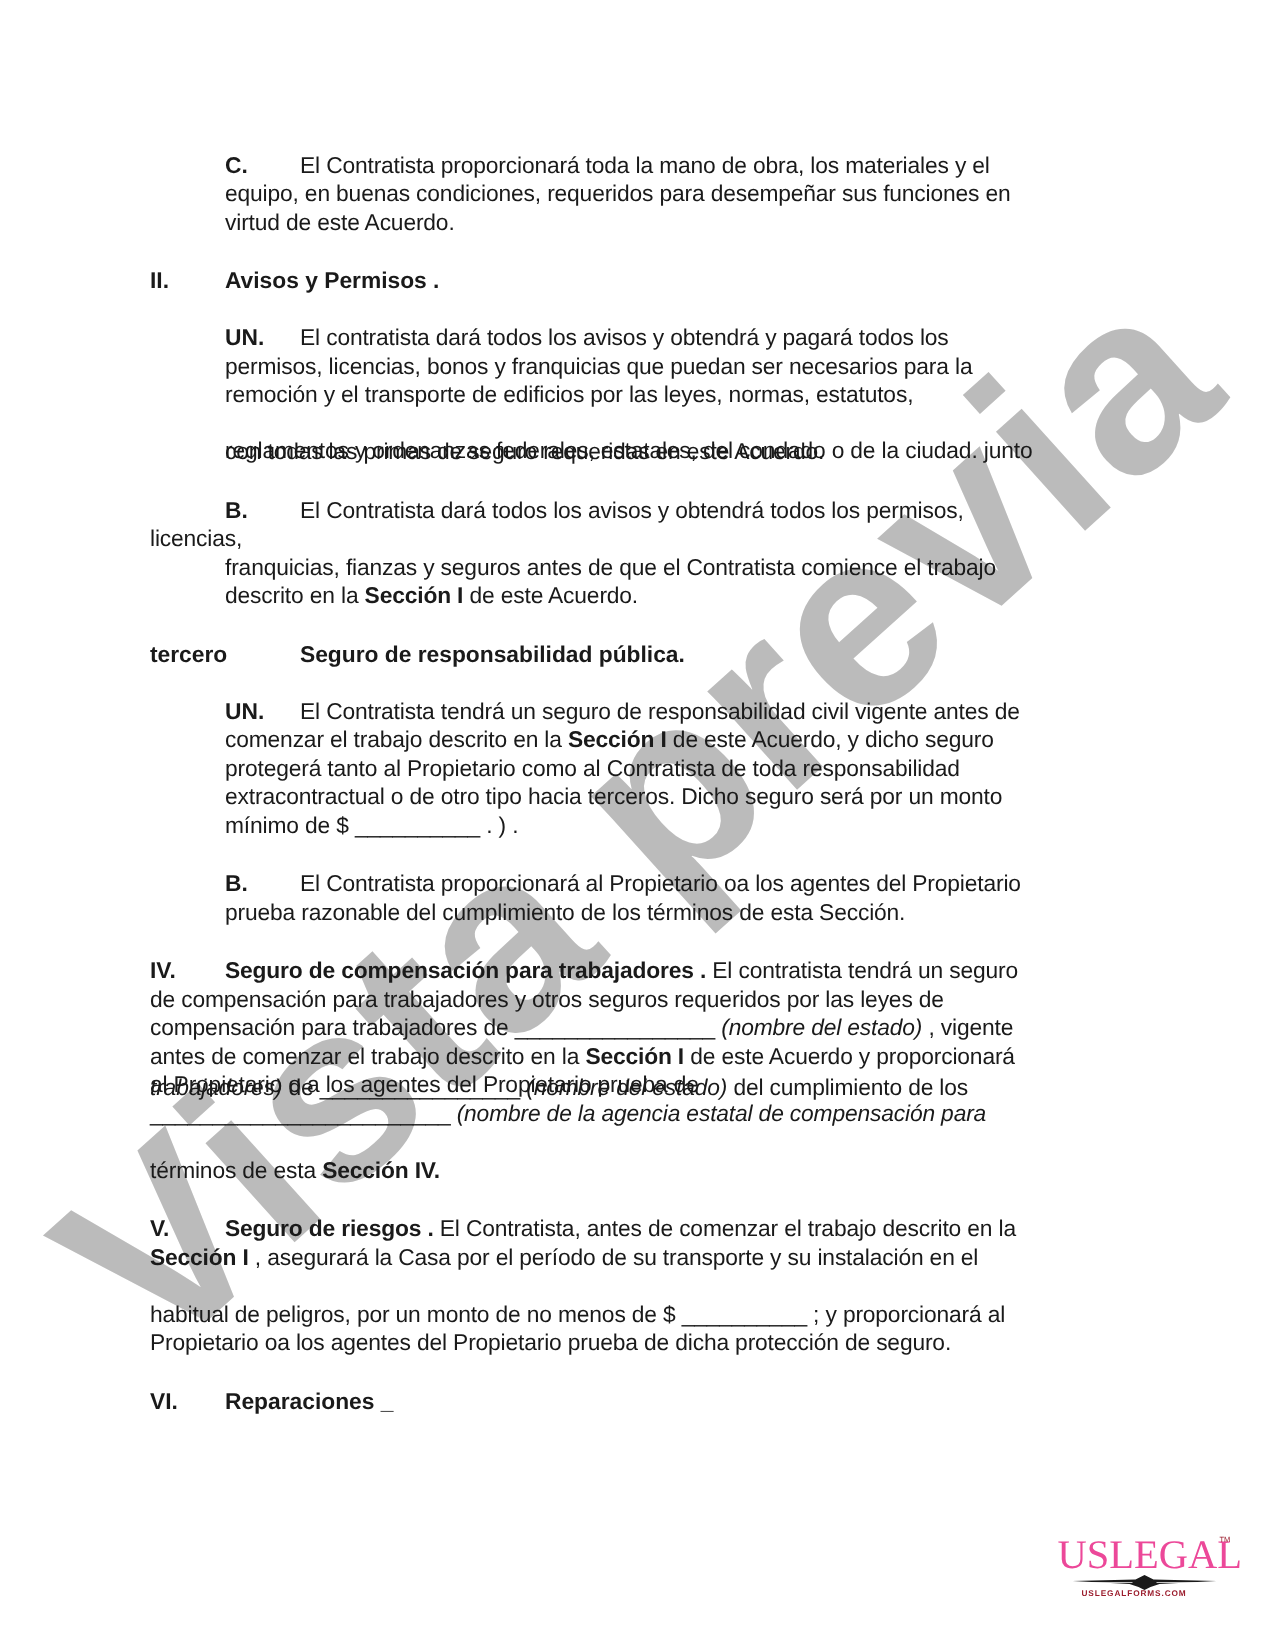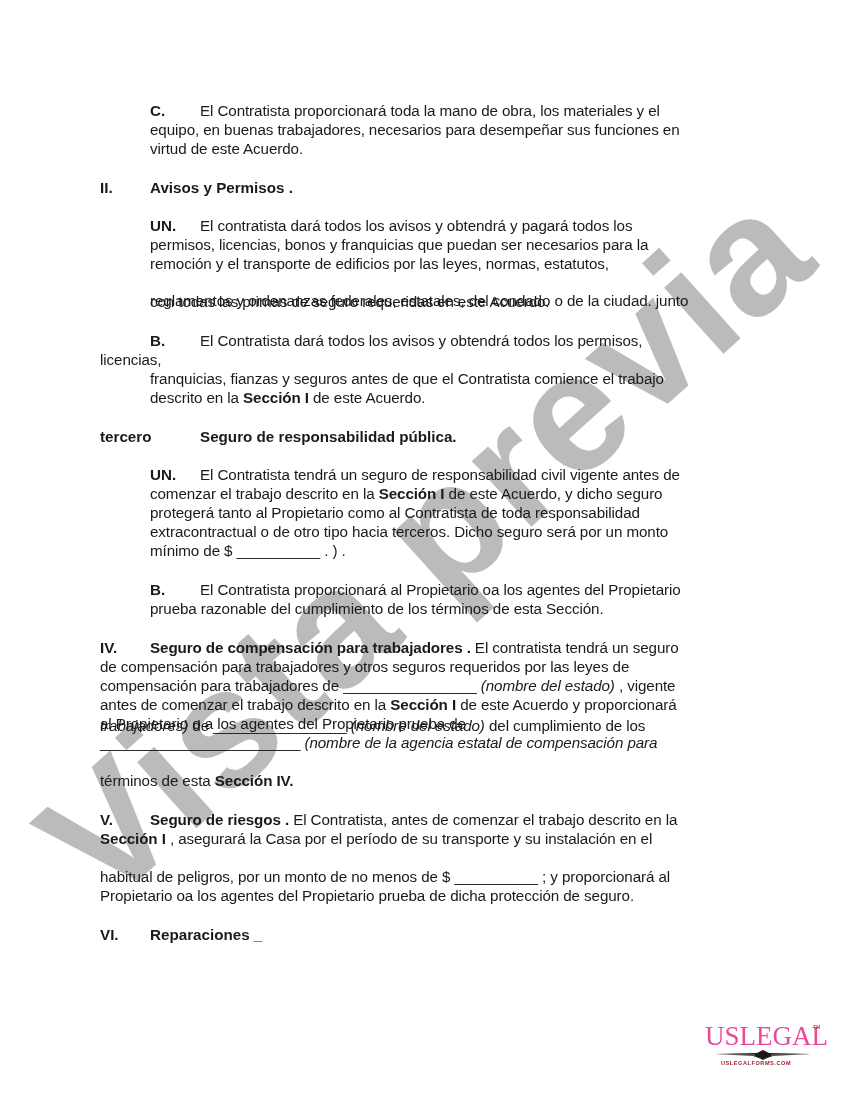--- a/index.html
+++ b/index.html
@@ -95,21 +95,21 @@
   </style>
 </head>
 <body>
 
 <div class="page">
 
   <div class="watermark">Vista previa</div>
 
   <span class="lbl" style="left:150px; top:101px;">C.</span>
   <div class="line" style="left:200px; top:101px;">El Contratista proporcionará toda la mano de obra, los materiales y el</div>
-  <div class="line" style="left:150px; top:120px;">equipo, en buenas trabajadores, necesarios para desempeñar sus funciones en</div>
+  <div class="line" style="left:150px; top:120px;">equipo, en buenas condiciones, requeridos para desempeñar sus funciones en</div>
   <div class="line" style="left:150px; top:139px;">virtud de este Acuerdo.</div>
 
   <span class="lbl" style="left:100px; top:178px;">II.</span>
   <span class="lbl" style="left:150px; top:178px;">Avisos y Permisos .</span>
 
   <span class="lbl" style="left:150px; top:216px;">UN.</span>
   <div class="line" style="left:200px; top:216px;">El contratista dará todos los avisos y obtendrá y pagará todos los</div>
   <div class="line" style="left:150px; top:235px;">permisos, licencias, bonos y franquicias que puedan ser necesarios para la</div>
   <div class="line" style="left:150px; top:254px;">remoción y el transporte de edificios por las leyes, normas, estatutos,</div>
   <div class="line" style="left:150px; top:291px;">reglamentos y ordenanzas federales, estatales, del condado o de la ciudad. junto</div>

